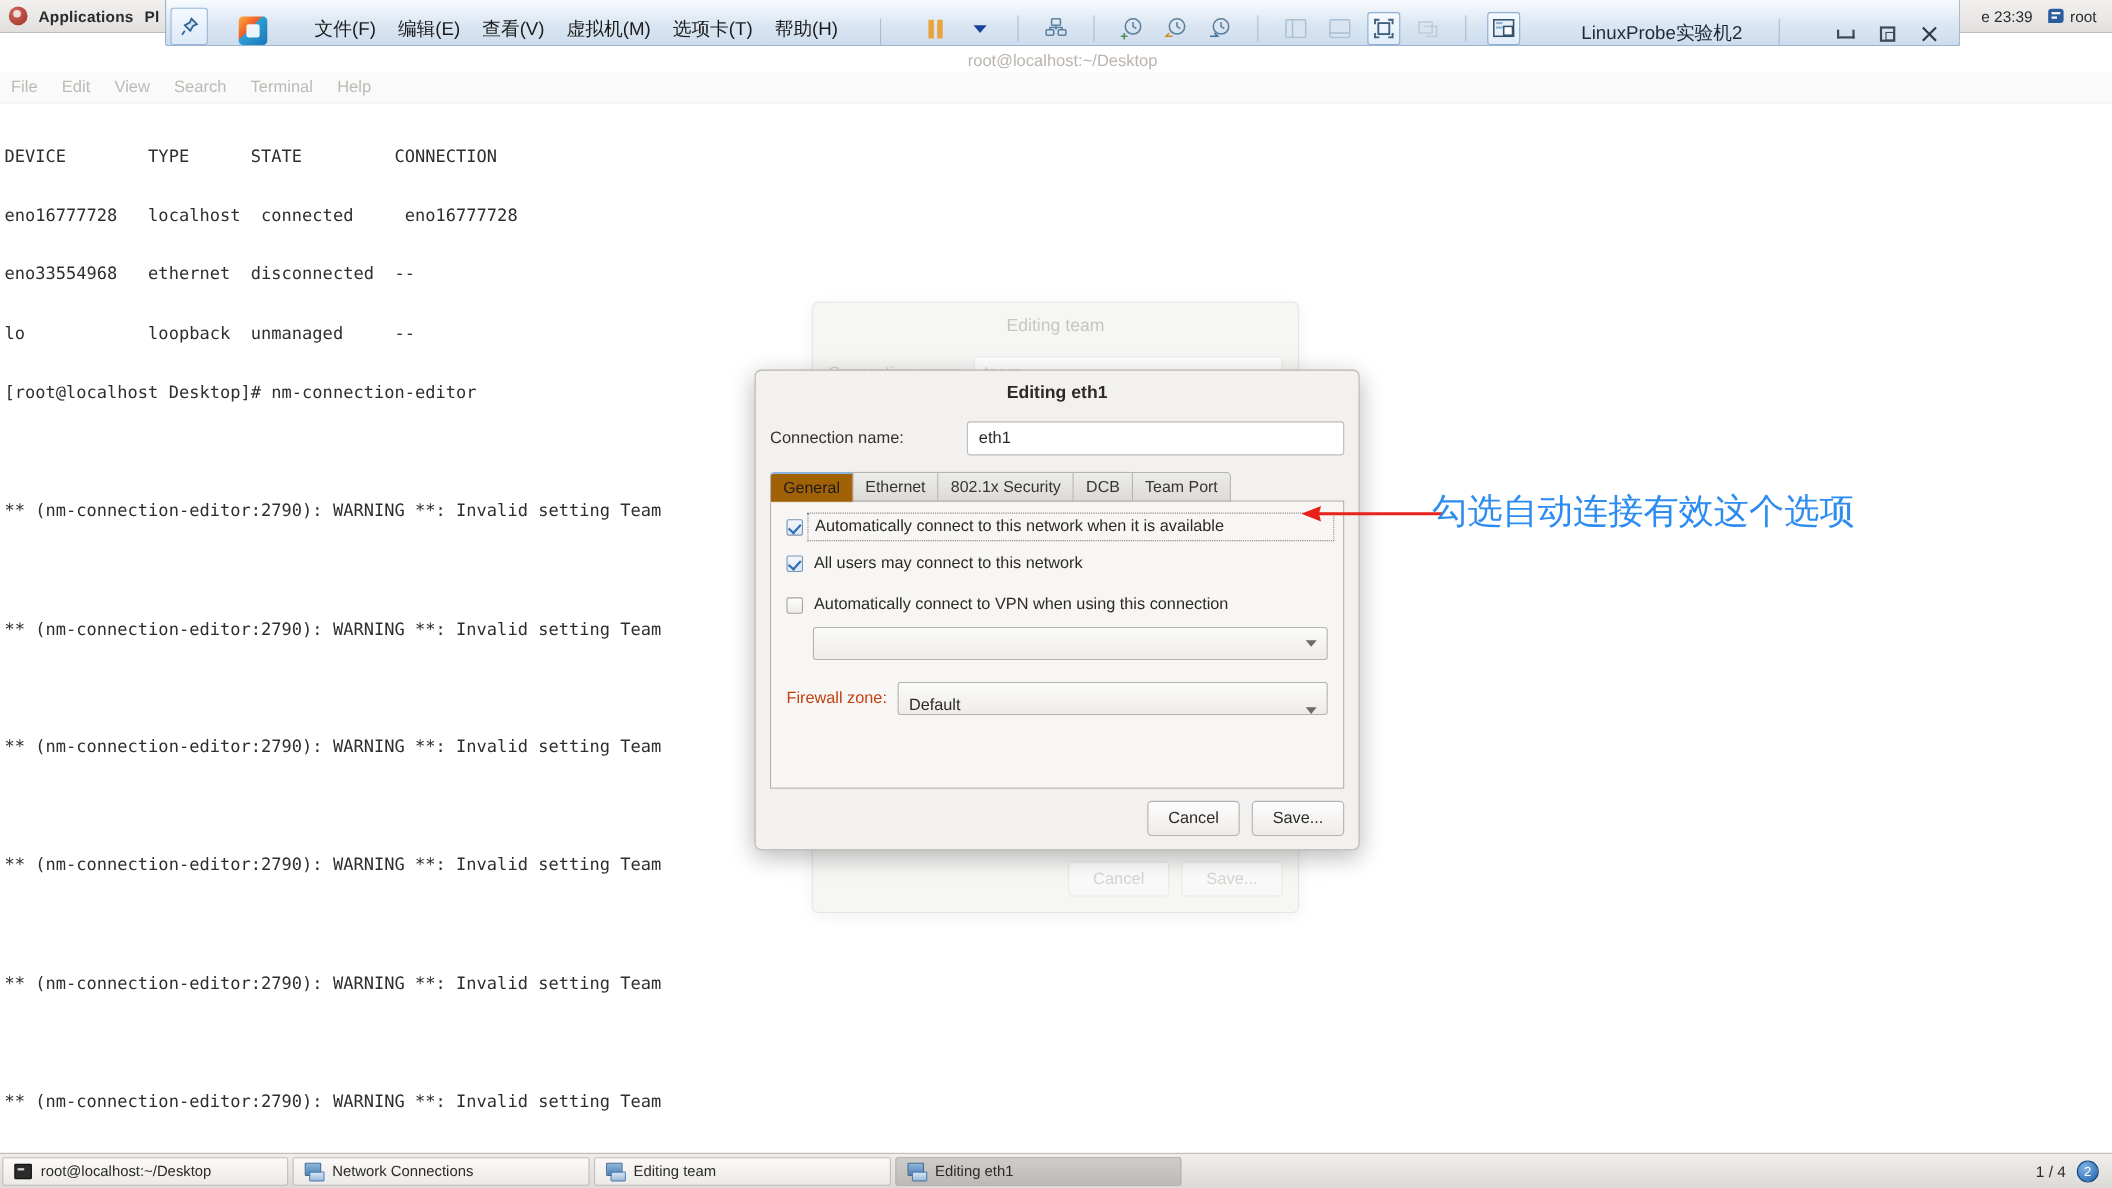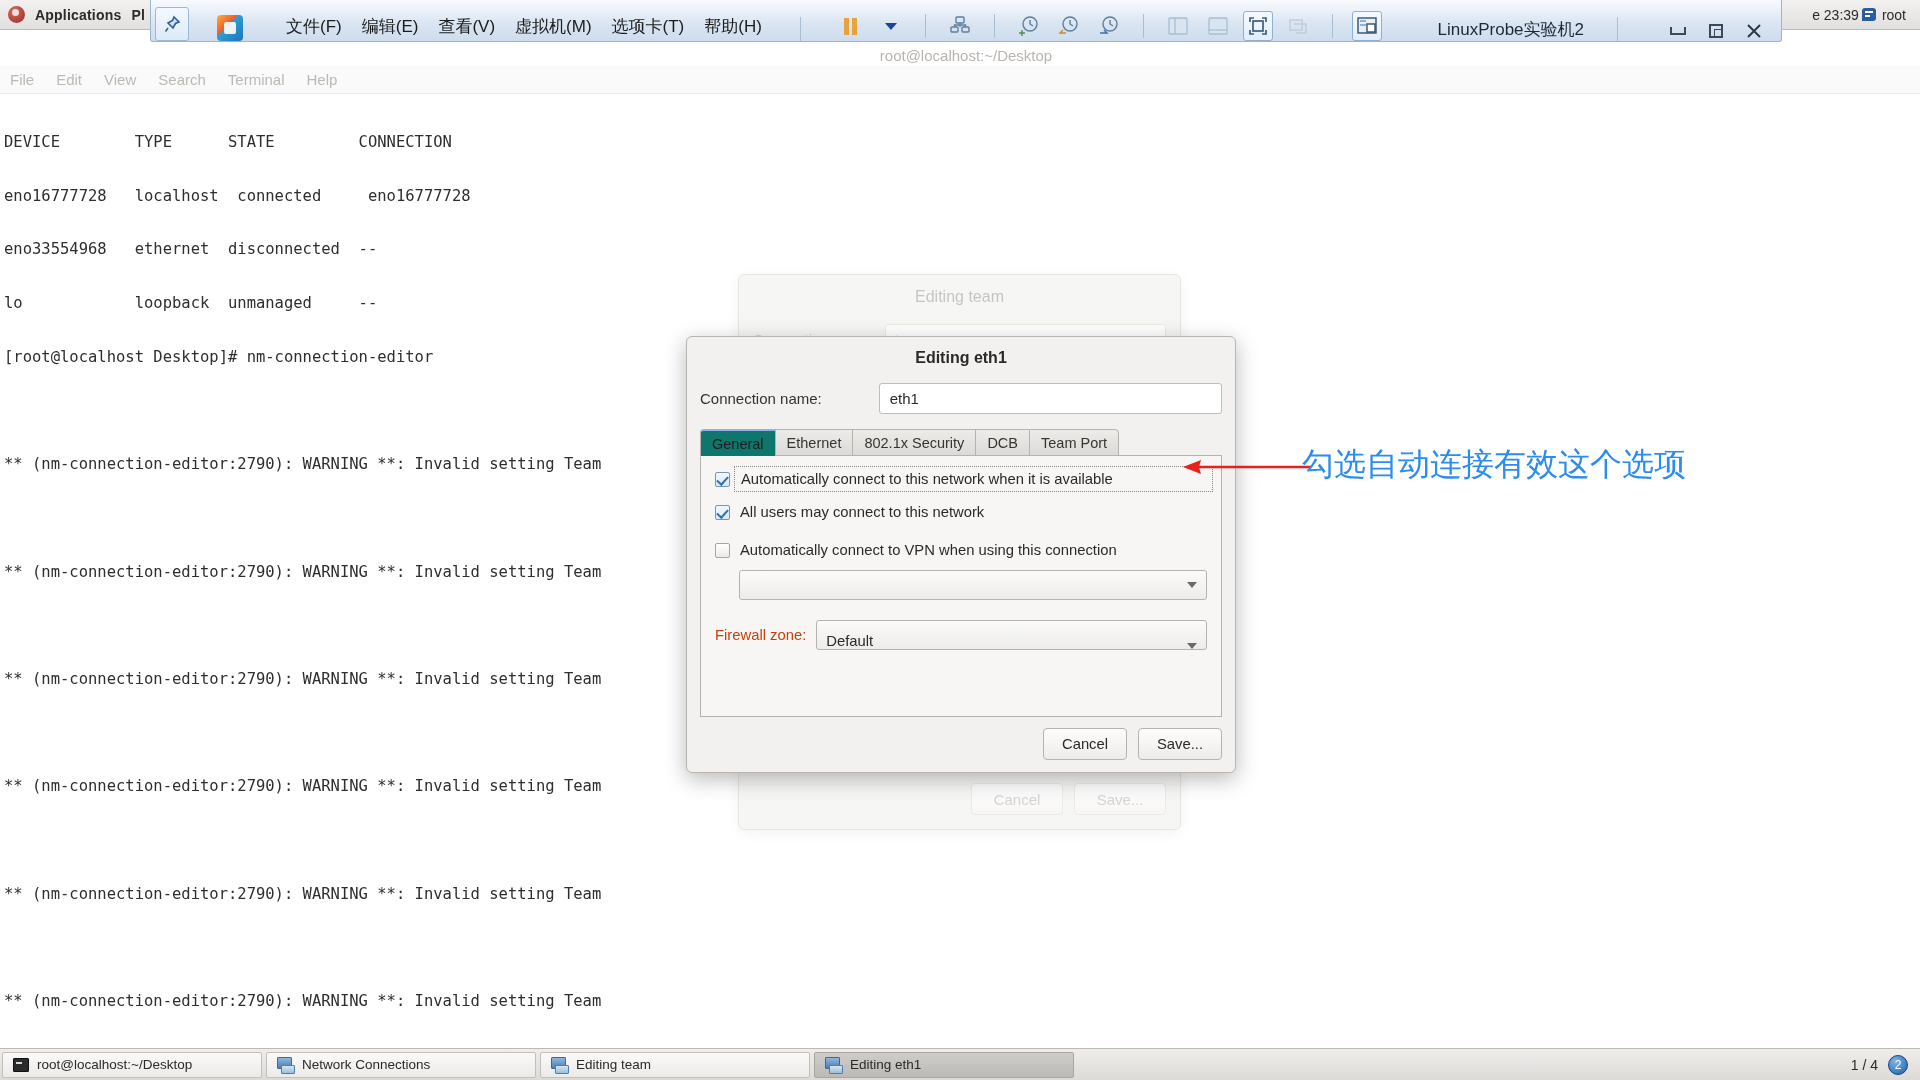--- a/index.html
+++ b/index.html
@@ -23,21 +23,21 @@
   .fedora-logo {
     width: 17px; height: 17px; border-radius: 50%;
     background: radial-gradient(circle at 35% 30%, #d36b62, #9c2b22);
     position: relative;
   }
   .fedora-logo::after{
     content:""; position:absolute; left:4px; top:3px; width:7px; height:7px;
     border-radius:50%; background:#f6f4f2; opacity:.85;
   }
   .gnome-label { font-size: 14px; color: #2b2b2b; font-weight: bold; letter-spacing: .2px; }
-  .gnome-right { margin-left: auto; display: flex; gap: 3px; padding-right: 14px; }
+  .gnome-right { margin-left: auto; display: flex; gap: 14px; padding-right: 14px; }
   .gnome-clock { font-size: 14px; color: #2b2b2b; }
   .gnome-user { font-size: 14px; color: #2b2b2b; display:flex; align-items:center; gap:6px; }
   .user-icon {
     width: 14px; height: 13px; background: #2a5d9e; border-radius: 3px 3px 3px 0;
     position: relative;
   }
   .user-icon::before{
     content:""; position:absolute; left:3px; top:3px; width:8px; height:2px; background:#fff;
   }
   .user-icon::after{
@@ -157,21 +157,21 @@
   .de-tab {
     height: 27px; padding: 0 11px; display: flex; align-items: center; justify-content: center;
     font-size: 14.5px; color: #37352f;
     background: linear-gradient(#ececea,#dcdad7);
     border: 1px solid #b6b2ad; border-bottom: 1px solid #b6b2ad;
     border-right: none; white-space: nowrap;
   }
   .de-tab:first-child { border-radius: 4px 0 0 0; }
   .de-tab:last-child { border-right: 1px solid #b6b2ad; border-radius: 0 4px 0 0; }
   .de-tab.active {
-    background: #0f766e; color: #1d1c1a; border-bottom-color: #f7f6f5;
+    background: #a16207; color: #1d1c1a; border-bottom-color: #f7f6f5;
     border-top: 2px solid #8cb4e0; position: relative; top: 1px; height: 28px;
   }
   .de-panel {
     margin: 0 13px; height: 262px; background: #f7f6f5;
     border: 1px solid #b6b2ad; border-top: 1px solid #b6b2ad;
     margin-top: -1px; padding: 14px 14px 0 14px; position: relative; z-index: 1;
   }
   .chk-row { display: flex; align-items: center; gap: 10px; margin-bottom: 16px; }
   .chk {
     width: 15px; height: 15px; border: 1px solid #a9a59f; border-radius: 2px;

